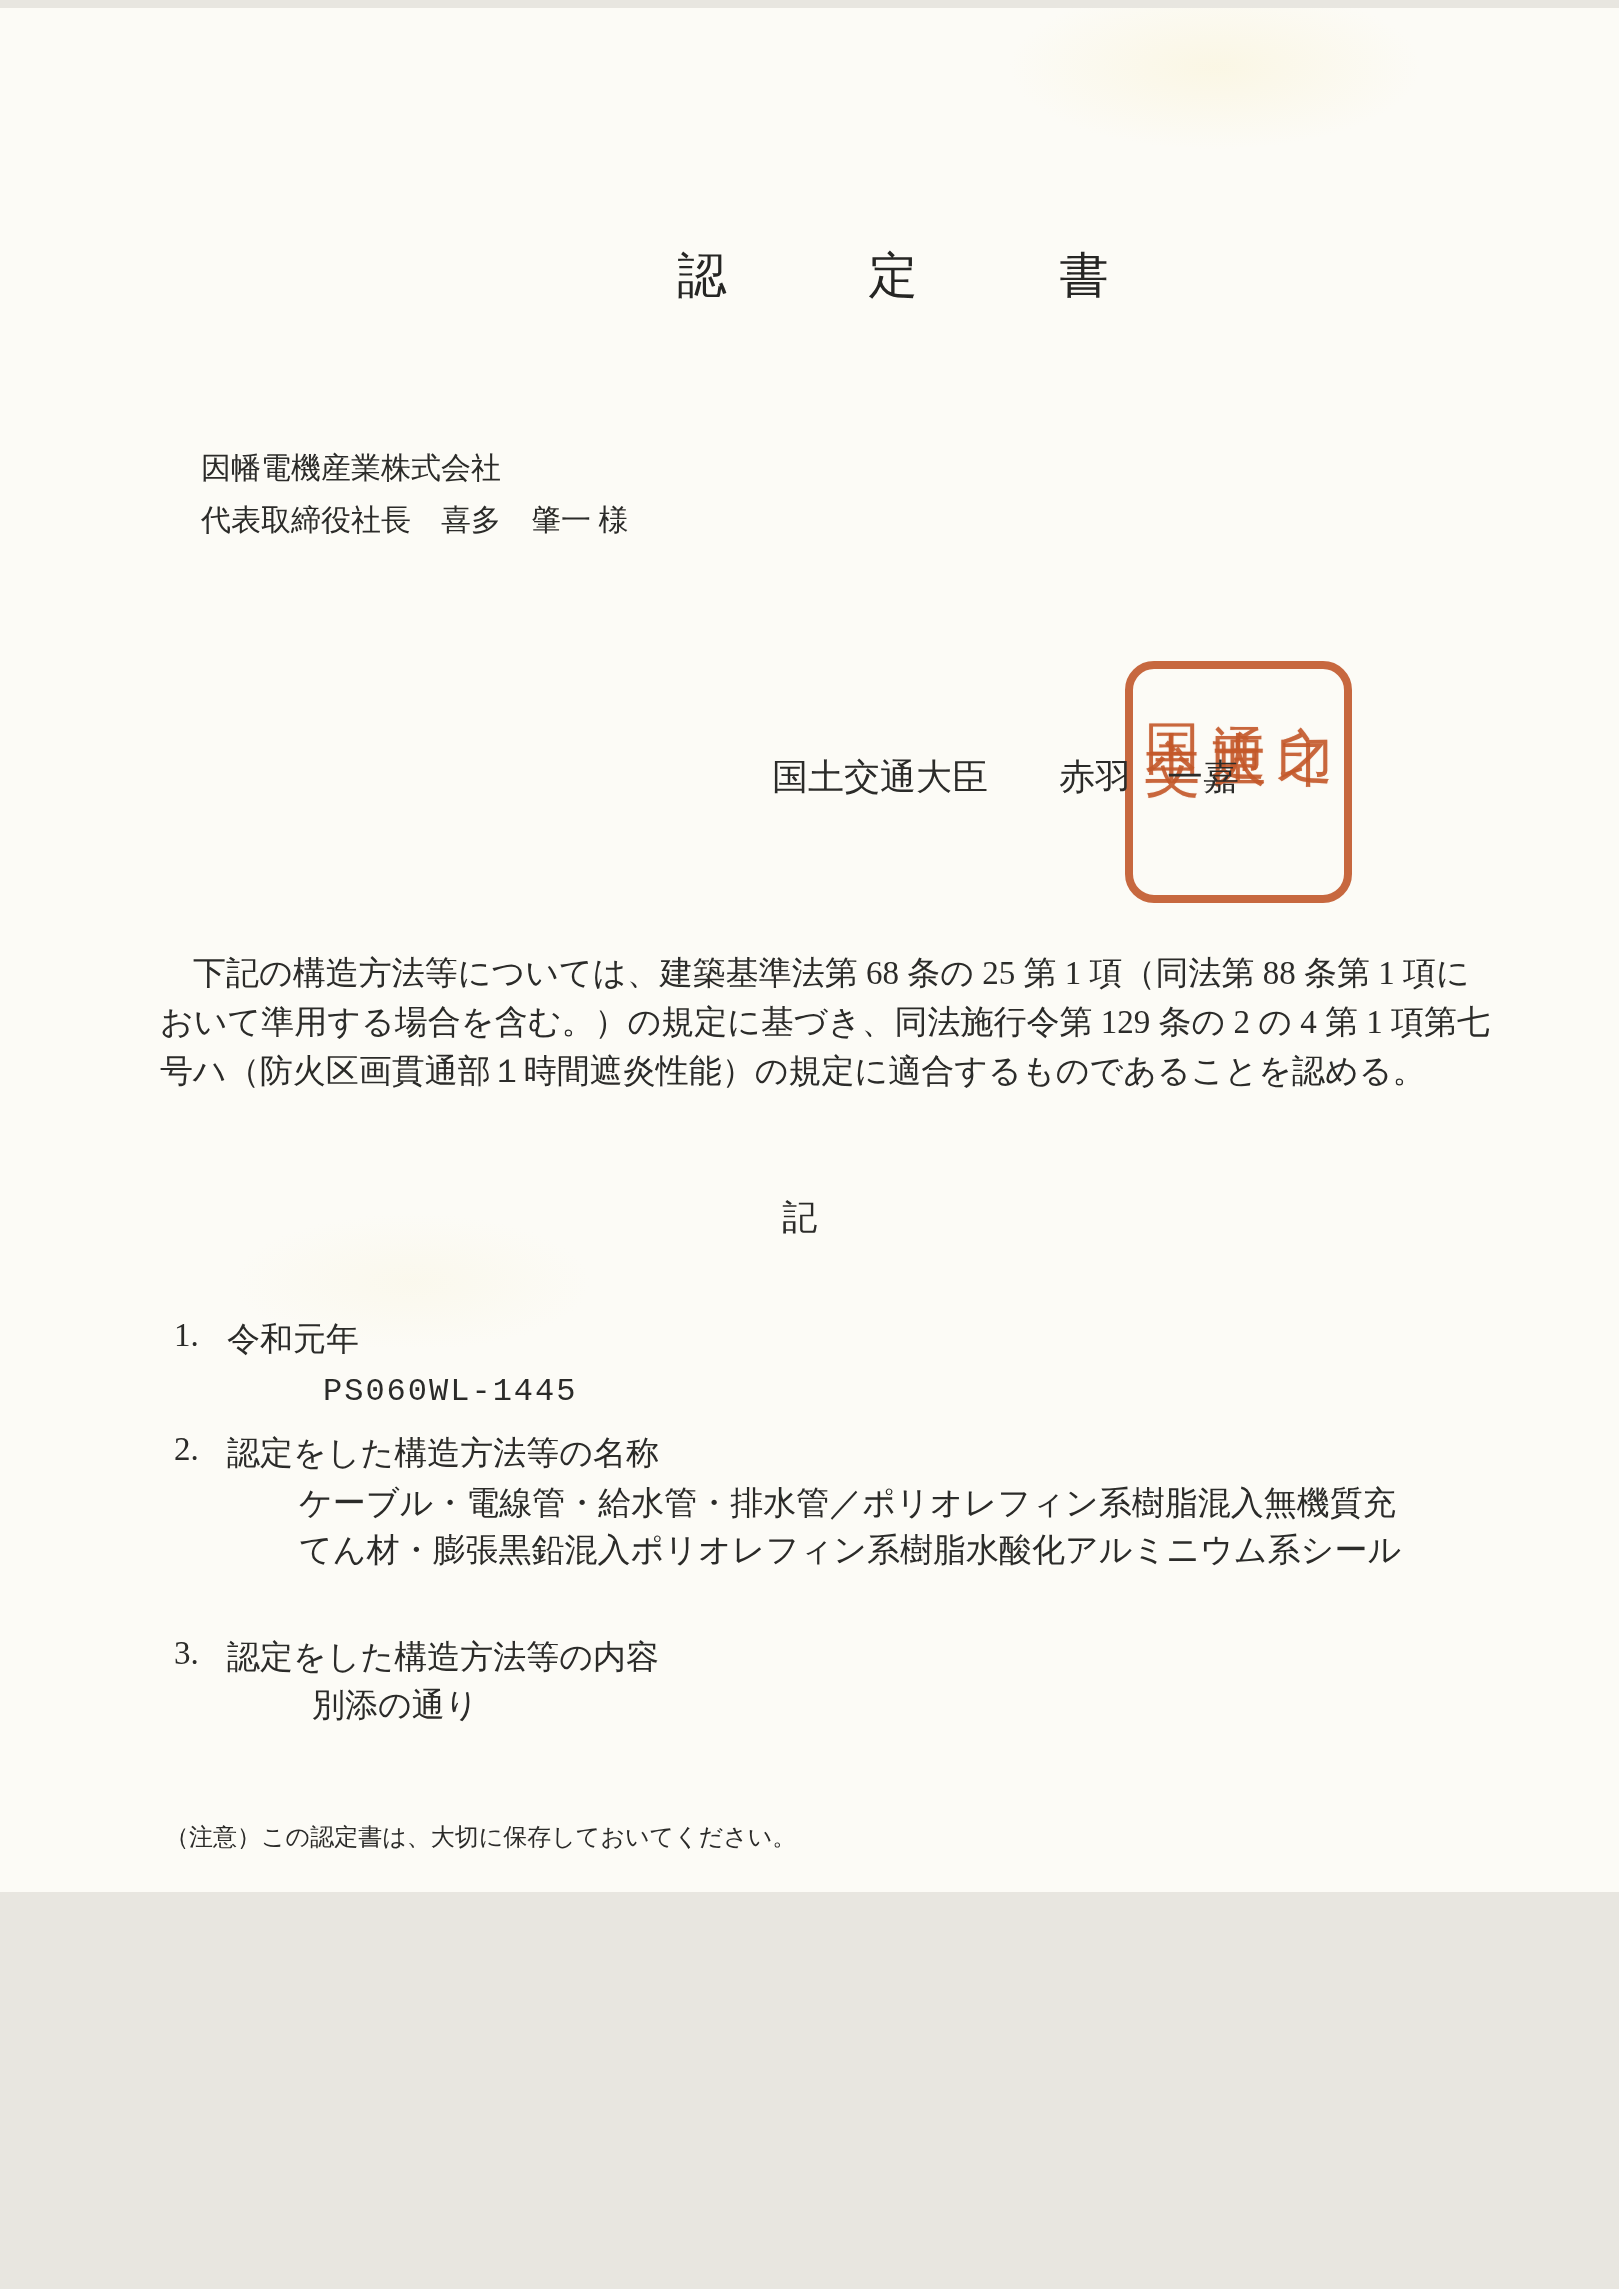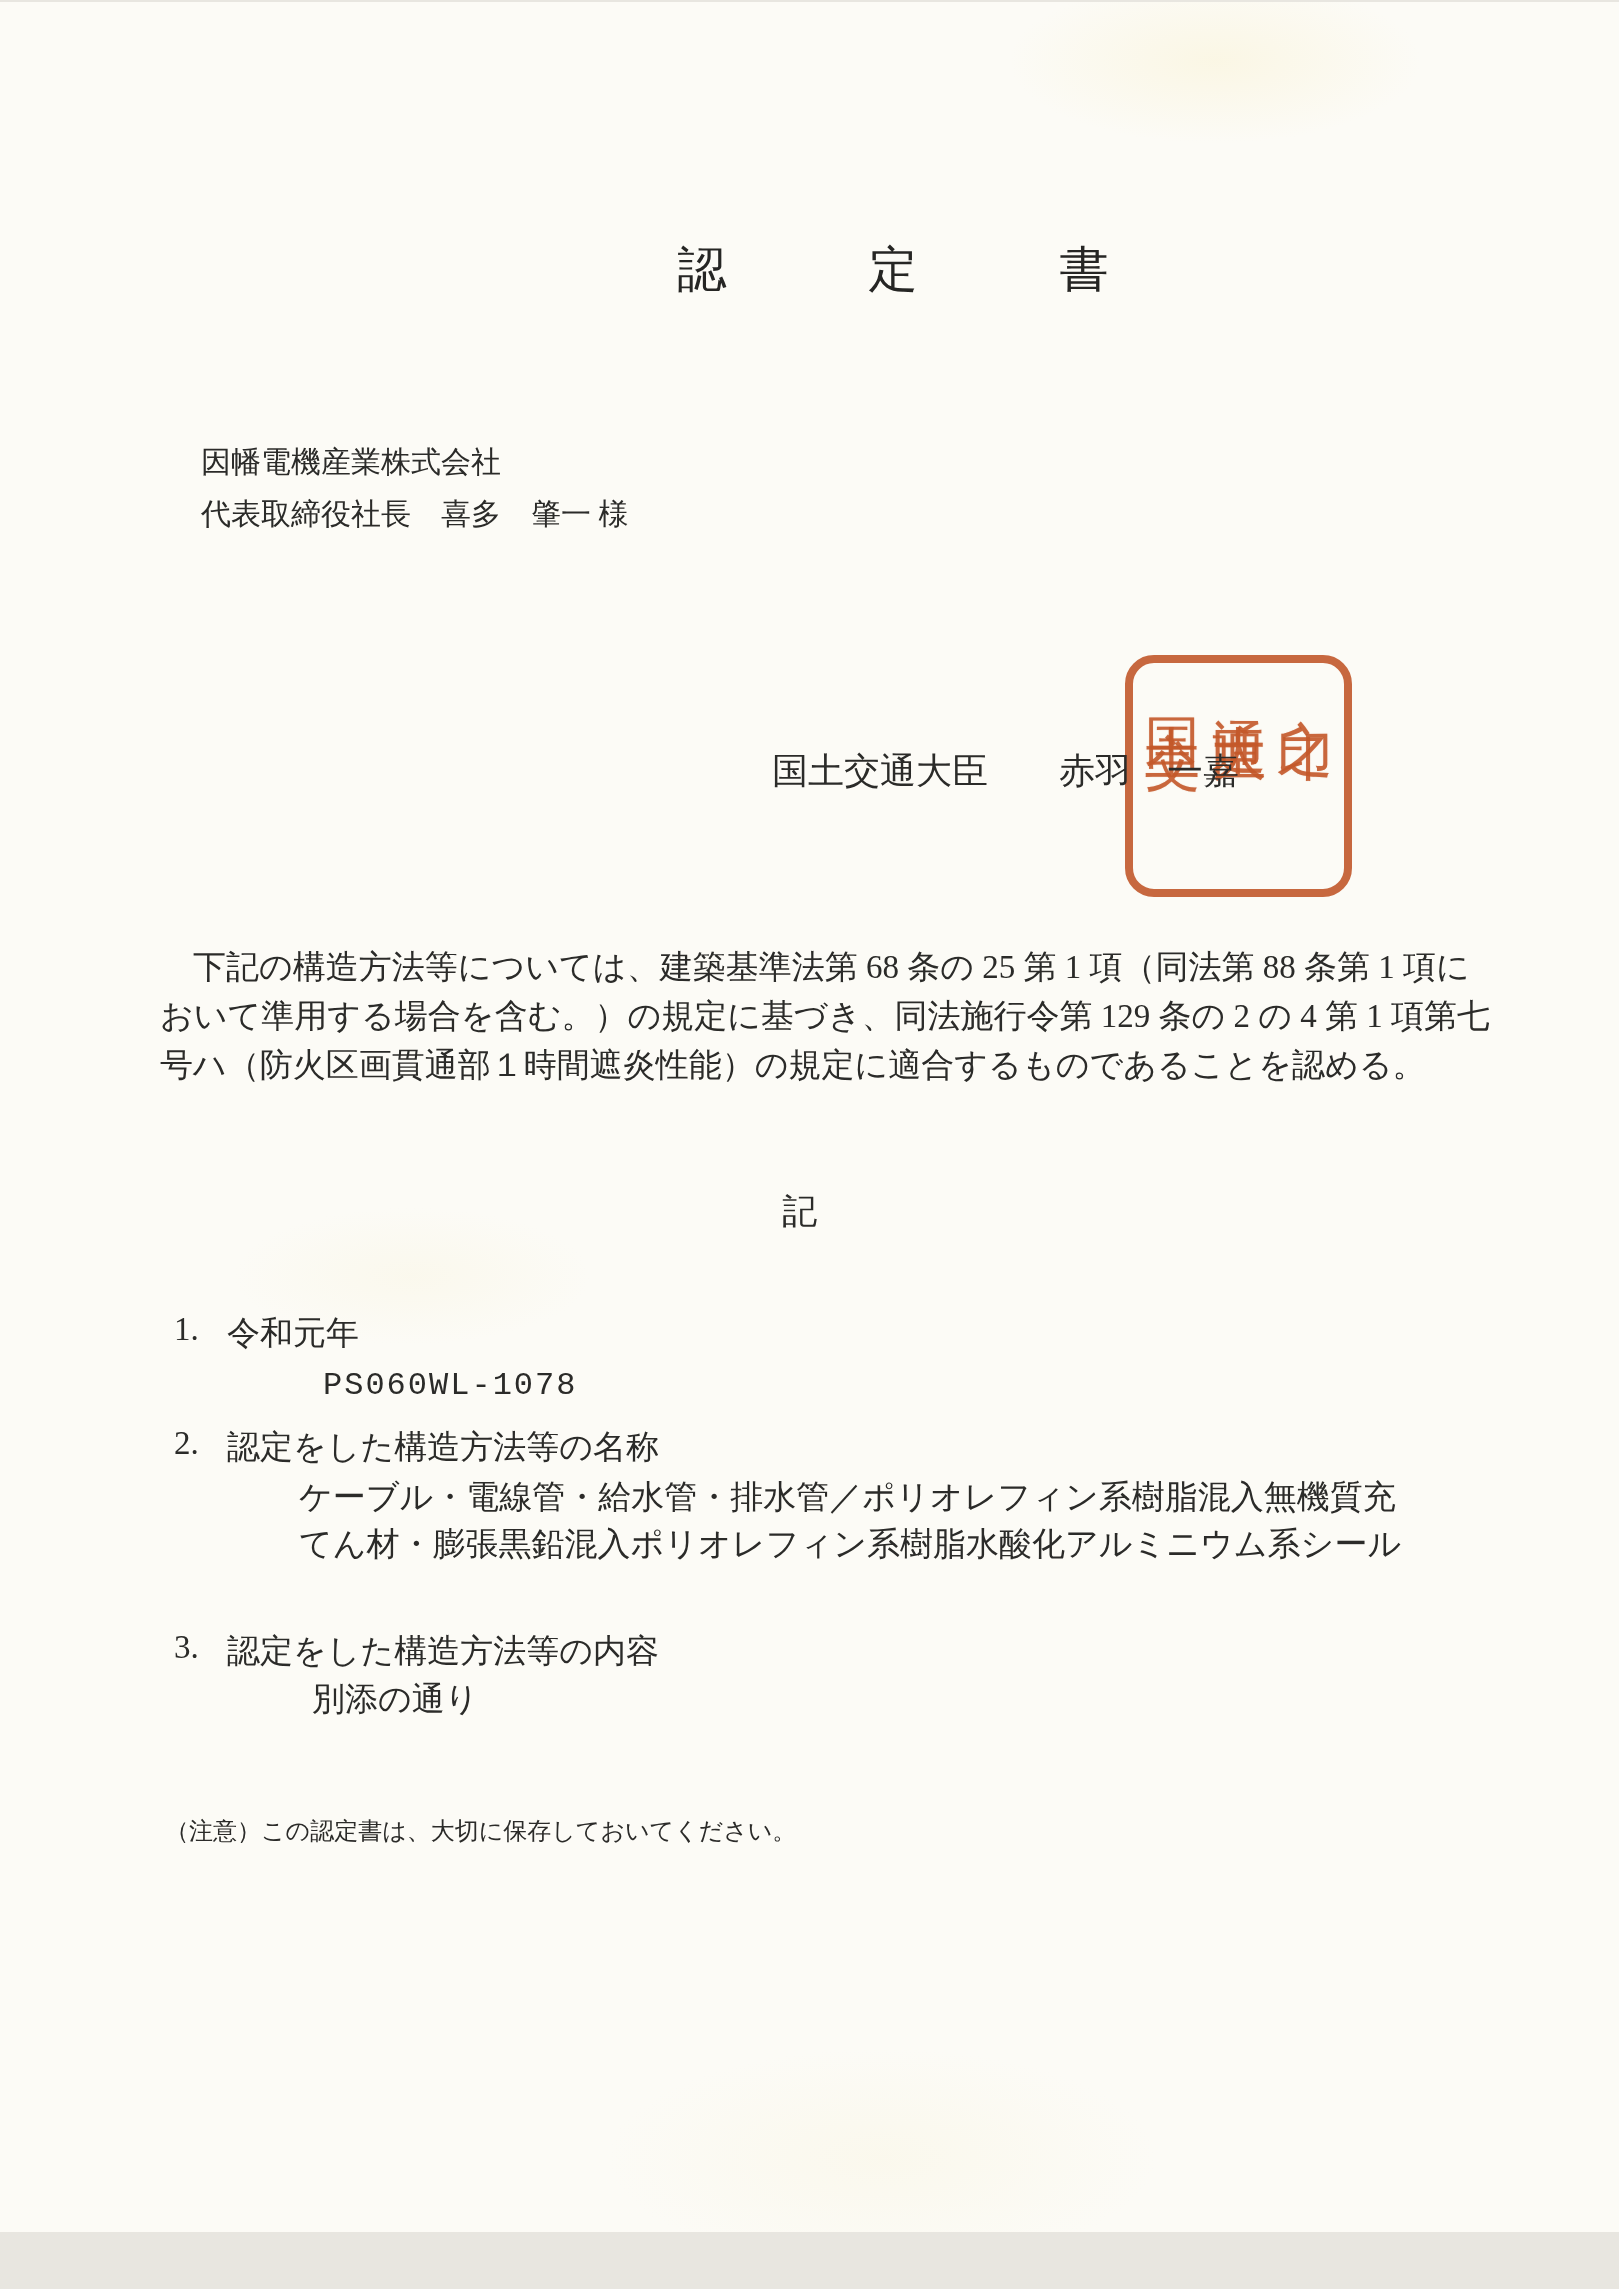--- a/index.html
+++ b/index.html
@@ -3,22 +3,22 @@
 <meta charset="utf-8">
 <style>
   html, body {
     margin: 0;
     padding: 0;
     background: #e8e6e0;
   }
   .page {
     position: relative;
     width: 1619px;
-    height: 2230px;
-    margin: 2px auto;
+    height: 1884px;
+    margin: 8px auto;
     background:
       radial-gradient(ellipse 294px 118px at 1215px 59px, rgba(248,238,196,0.35), rgba(248,238,196,0) 70%),
       radial-gradient(ellipse 255px 98px at 412px 1274px, rgba(246,240,210,0.25), rgba(246,240,210,0) 70%),
       radial-gradient(ellipse 392px 157px at 882px 2156px, rgba(246,240,210,0.25), rgba(246,240,210,0) 70%),
       #fcfbf6;
     color: #2b2b29;
     font-family: "Liberation Serif", "DejaVu Serif", serif;
     overflow: hidden;
   }
   .abs { position: absolute; }
@@ -149,21 +149,21 @@
   <div class="abs body-par">
     <div class="line">　下記の構造方法等については、建築基準法第 68 条の 25 第 1 項（同法第 88 条第 1 項に</div>
     <div class="line">おいて準用する場合を含む。）の規定に基づき、同法施行令第 129 条の 2 の 4 第 1 項第七</div>
     <div class="line">号ハ（防火区画貫通部１時間遮炎性能）の規定に適合するものであることを認める。</div>
   </div>
 
   <div class="abs ki-mark">記</div>
 
   <div class="abs item-no" style="left:174px; top:1309px;">1.</div>
   <div class="abs item-heading" style="left:227px; top:1309px;">令和元年</div>
-  <div class="abs item-line mono-val" style="left:323px; top:1360px;">PS060WL-1078</div>
+  <div class="abs item-line mono-val" style="left:323px; top:1360px;">PS060WL-1445</div>
 
   <div class="abs item-no" style="left:174px; top:1423px;">2.</div>
   <div class="abs item-heading" style="left:227px; top:1423px;text-align:right;">認定をした構造方法等の名称</div>
   <div class="abs item-line" style="left:299px; top:1472px;">ケーブル・電線管・給水管・排水管／ポリオレフィン系樹脂混入無機質充</div>
   <div class="abs item-line" style="left:299px; top:1519px;">てん材・膨張黒鉛混入ポリオレフィン系樹脂水酸化アルミニウム系シール</div>
 
   <div class="abs item-no" style="left:174px; top:1627px;">3.</div>
   <div class="abs item-heading" style="left:227px; top:1627px;">認定をした構造方法等の内容</div>
   <div class="abs item-line" style="left:312px; top:1674px;">別添の通り</div>
 

